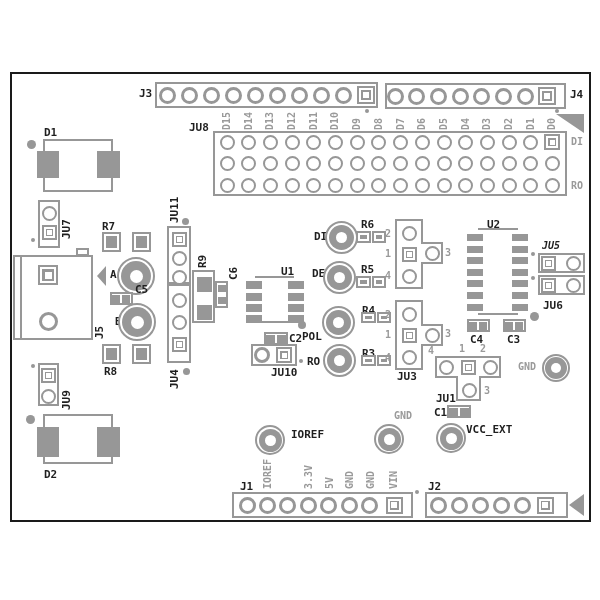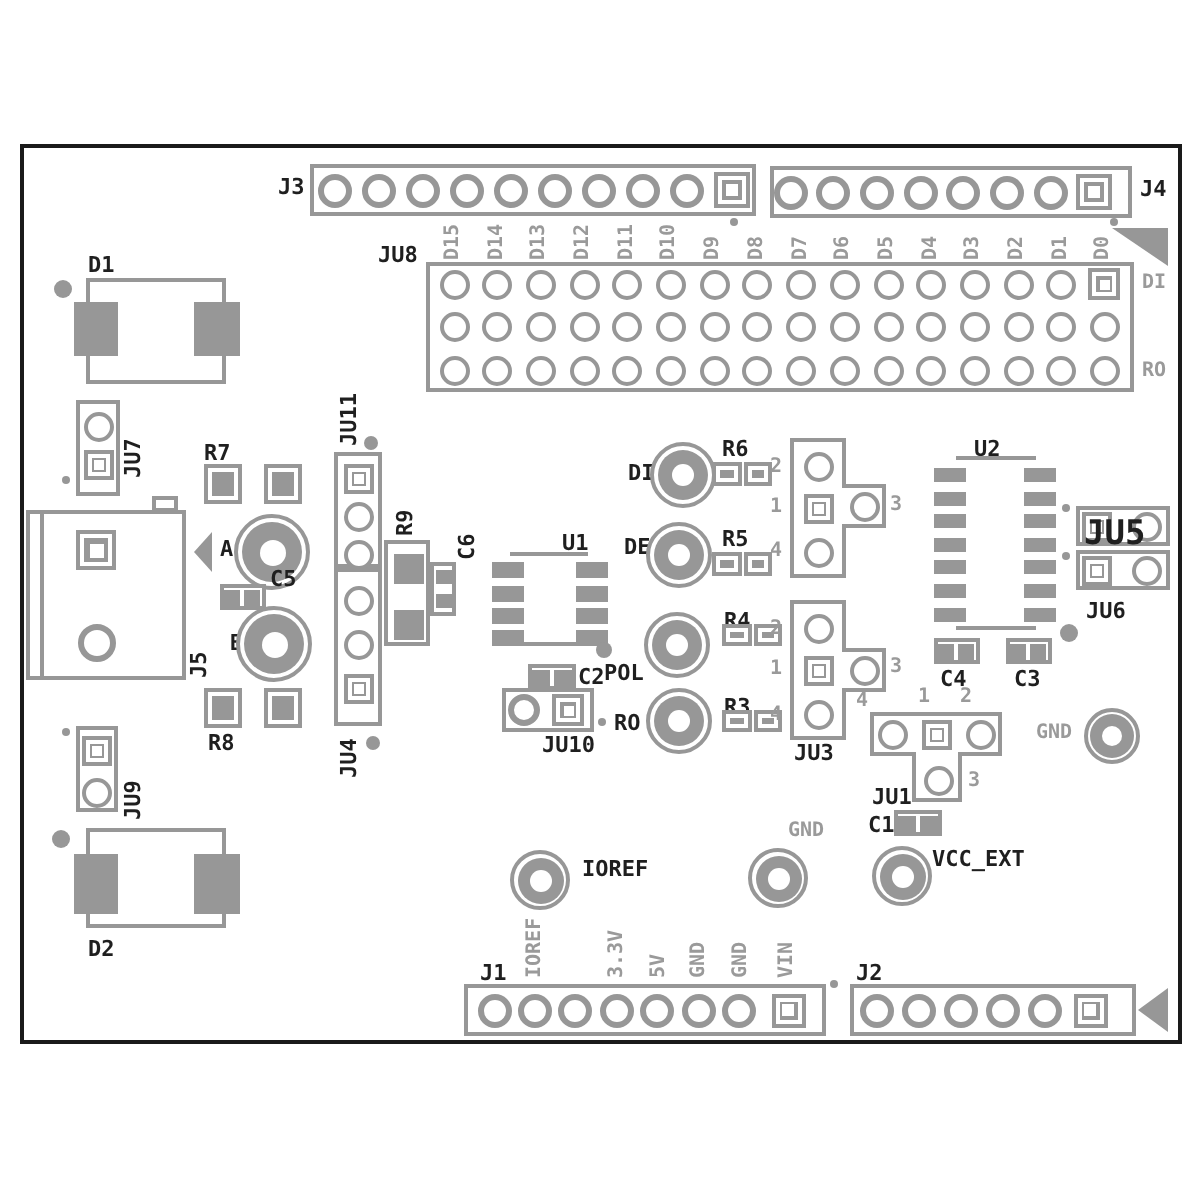--- a/index.html
+++ b/index.html
@@ -344,21 +344,21 @@
     <div class="el pad" style="left: 512px; top: 280px; width: 16px; height: 7px;"></div>
     <div class="el pad" style="left: 512px; top: 292px; width: 16px; height: 7px;"></div>
     <div class="el pad" style="left: 512px; top: 304px; width: 16px; height: 7px;"></div>
     <div class="el dot" style="left: 529.5px; top: 311.5px; width: 9px; height: 9px;"></div>
     <div class="el dot" style="left: 531px; top: 252px; width: 4px; height: 4px;"></div>
     <div class="el box" style="left: 538px; top: 253px; width: 47px; height: 20px;"></div>
     <div class="el sq" style="left: 540.5px; top: 255.5px; width: 15px; height: 15px;">
       <div style="width: 5px; height: 5px; left: 3px; top: 3px;"></div>
     </div>
     <div class="el hole" style="left: 565.5px; top: 255.5px; width: 15px; height: 15px; border-width: 2px;"></div>
-    <div class="el lbl" style="left: 542px; top: 259px; font-size: 17px; color: rgb(31, 31, 31);">JU5</div>
+    <div class="el lbl" style="left: 542px; top: 241px; font-size: 10px; color: rgb(31, 31, 31); font-style: italic;">JU5</div>
     <div class="el dot" style="left: 531px; top: 276px; width: 4px; height: 4px;"></div>
     <div class="el box" style="left: 538px; top: 275px; width: 47px; height: 20px;"></div>
     <div class="el sq" style="left: 540.5px; top: 277.5px; width: 15px; height: 15px;">
       <div style="width: 5px; height: 5px; left: 3px; top: 3px;"></div>
     </div>
     <div class="el hole" style="left: 565.5px; top: 277.5px; width: 15px; height: 15px; border-width: 2px;"></div>
     <div class="el lbl" style="left: 543px; top: 300px; font-size: 11px; color: rgb(31, 31, 31);">JU6</div>
     <div class="el box" style="left: 467px; top: 319px; width: 23px; height: 13px;"></div>
     <div class="el pad" style="left: 469px; top: 322px; width: 8px; height: 8px;"></div>
     <div class="el pad" style="left: 479px; top: 322px; width: 8px; height: 8px;"></div>

